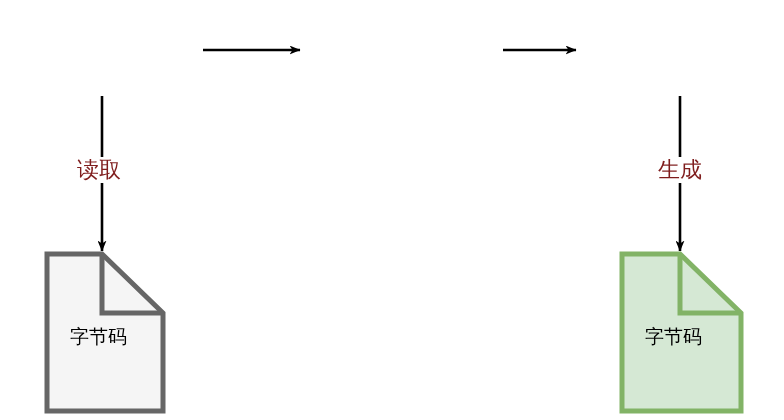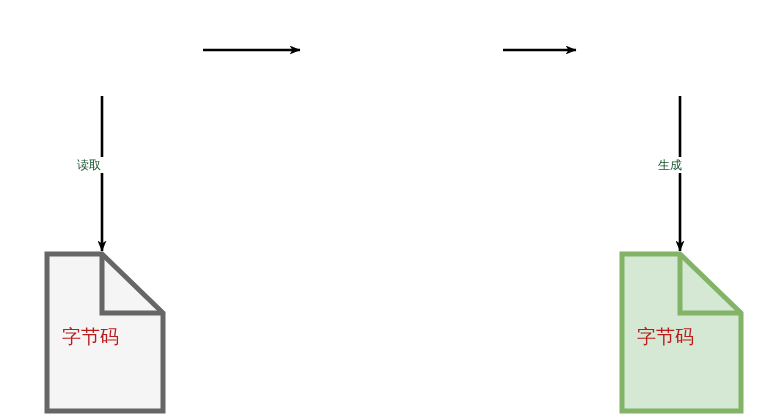--- a/index.html
+++ b/index.html
@@ -44,33 +44,34 @@
     left: 0px;  top: 5px;  width: 202px; height: 91px;
   }
   #node-visitor {
     left: 302px; top: 5px; width: 200px; height: 91px;
   }
   #node-classwriter {
     left: 578px; top: 5px; width: 204px; height: 91px;
   }
   .doc-label {
     position: absolute;
-    color: #b91c1c;
+    color: #000000;
     font-size: 19px;
     line-height: 1;
     white-space: nowrap;
     user-select: none;
+    margin-left: 8px;
   }
   #doc-label-left  { left: 62px;  top: 327px; }
   #doc-label-right { left: 637px; top: 327px; }
 
   .edge-label {
     position: absolute;
-    color: #14532d;
-    font-size: 12px;
+    color: #7f1d1d;
+    font-size: 22px;
     line-height: 1;
     white-space: nowrap;
     background: #ffffff;
     padding: 2px 3px;
     user-select: none;
   }
   #edge-label-read     { left: 74px;  top: 157px; }
   #edge-label-generate { left: 655px; top: 157px; text-align: right; }
 </style>
 </head>

